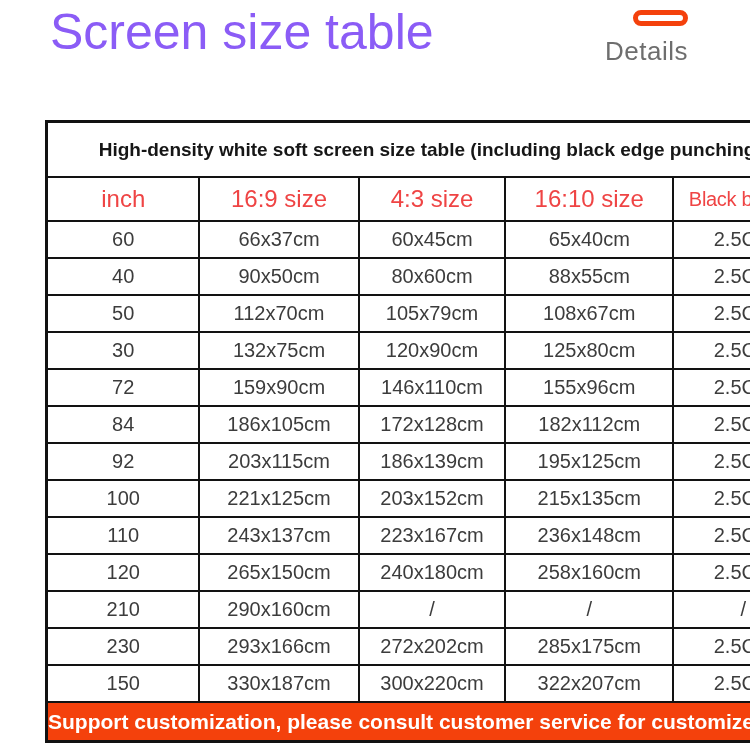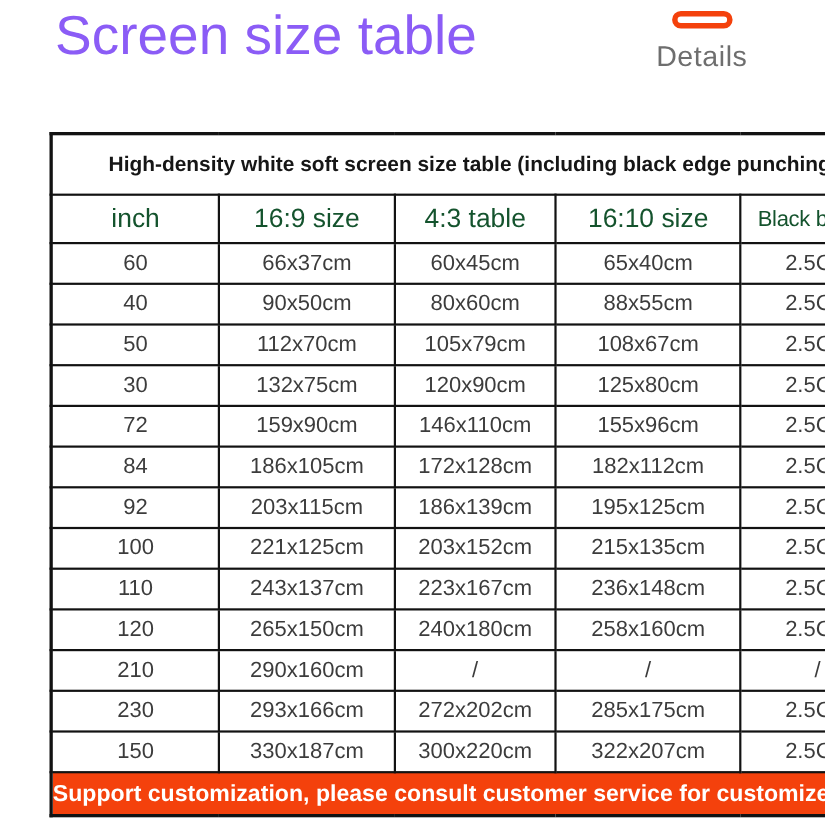--- a/index.html
+++ b/index.html
@@ -20,21 +20,21 @@
     left:50px;top:4px;
     font-size:50px;
     line-height:1.15;
     color:#8b5cf6;
     letter-spacing:0px;
   }
   .details-tab{
     position:absolute;
     left:588px;top:10px;
     width:100px;
-    display:flex;flex-direction:column;align-items:center;
+    display:flex;flex-direction:column;align-items:flex-end;
     background:none;border:none;padding:0;cursor:pointer;
   }
   .details-pill{
     width:45px;height:6px;
     border:5px solid var(--accent);
     border-radius:9px;
   }
   .details-label{
     margin-top:10px;
     font-size:26px;
@@ -64,21 +64,21 @@
   .caption-cell{
     height:53px;
     font-size:19px;
     font-weight:700;
     color:#161616;
   }
   .size-table th{
     height:42px;
     font-size:24px;
     font-weight:400;
-    color:#14532d;
+    color:#ef4444;
   }
   .size-table th:last-child{
     font-size:20px;
     letter-spacing:-0.3px;
   }
   .size-table tbody td{
     height:35px;
     font-size:20px;
     color:var(--cell-text);
   }
@@ -108,21 +108,21 @@
       <col>
       <col>
   </colgroup>
   <thead>
     <tr>
       <td class="caption-cell" colspan="5">High-density white soft screen size table (including black edge punching)</td>
     </tr>
     <tr>
         <th>inch</th>
         <th>16:9 size</th>
-        <th>4:3 table</th>
+        <th>4:3 size</th>
         <th>16:10 size</th>
         <th>Black border</th>
       </tr>
   </thead>
   <tbody>
       <tr>
         <td>60</td>
         <td>66x37cm</td>
         <td>60x45cm</td>
         <td>65x40cm</td>

